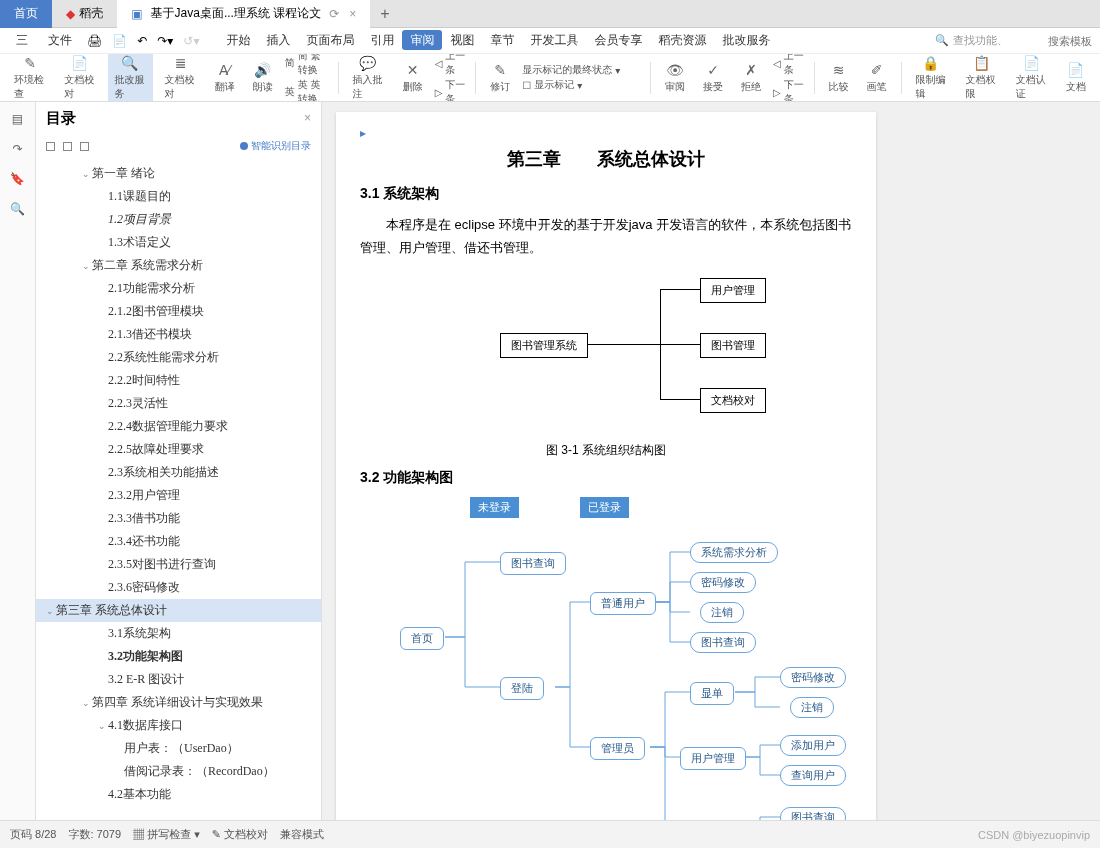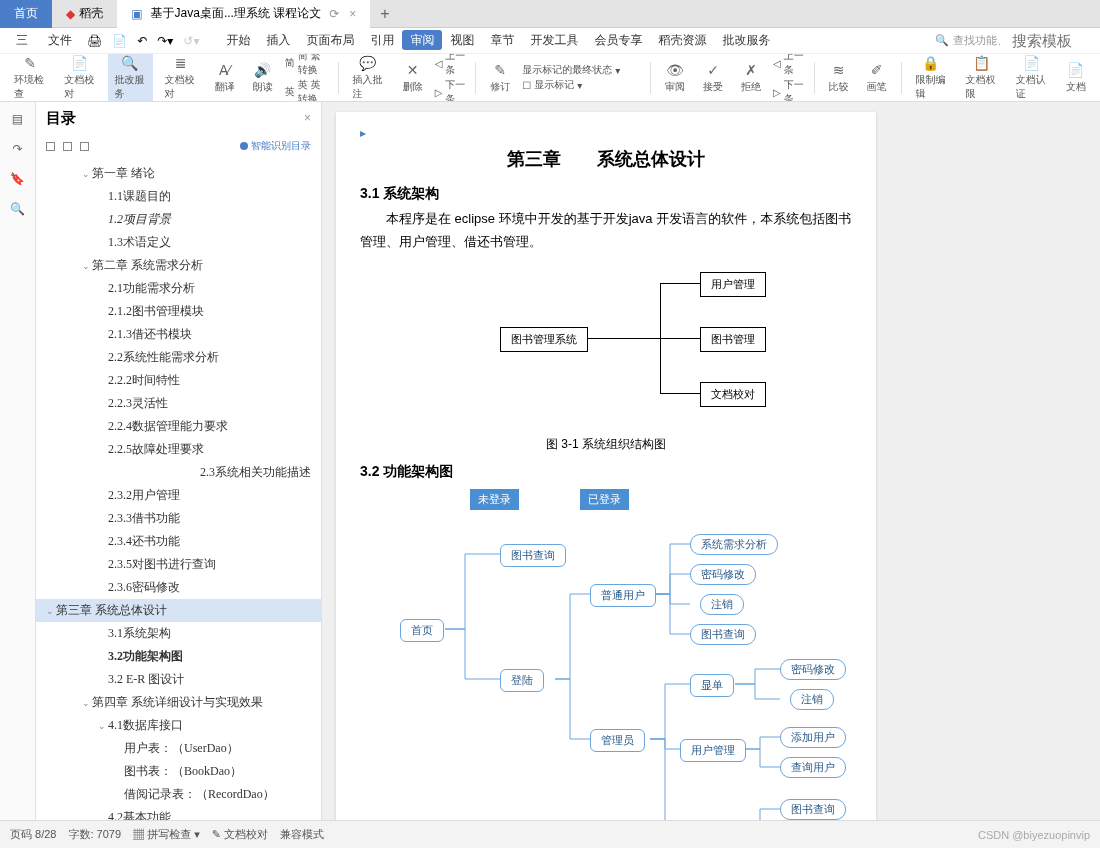--- a/index.html
+++ b/index.html
@@ -7,21 +7,21 @@
 .tab-bar { height: 28px; background: #e4e4e4; display: flex; align-items: center; border-bottom: 1px solid #ccc; }
 .tab { padding: 4px 14px; height: 28px; display: flex; align-items: center; gap: 4px; font-size: 12px; }
 .tab.home { background: #4a7ec8; color: #fff; }
 .tab.active { background: #fff; }
 .tab-close { margin-left: 6px; color: #999; cursor: pointer; }
 .newtab { padding: 0 10px; color: #666; font-size: 16px; cursor: pointer; }
 .menu-bar { height: 26px; background: #fff; display: flex; align-items: center; padding: 0 8px; gap: 4px; border-bottom: 1px solid #eee; }
 .menu-item { padding: 3px 8px; font-size: 12px; color: #333; cursor: pointer; border-radius: 3px; }
 .menu-item.active { background: #4a7ec8; color: #fff; }
 .search-box { margin-left: auto; display: flex; align-items: center; gap: 4px; color: #999; font-size: 11px; }
-.search-input { border: none; outline: none; font-size: 15px; width: 80px; }
+.search-input { border: none; outline: none; font-size: 11px; width: 80px; text-align: right; }
 .toolbar { height: 48px; background: #fff; display: flex; align-items: center; padding: 0 8px; gap: 6px; border-bottom: 1px solid #ddd; flex-wrap: nowrap; overflow: hidden; }
 .tool-btn { display: flex; flex-direction: column; align-items: center; justify-content: center; padding: 2px 6px; font-size: 10px; color: #555; cursor: pointer; gap: 1px; min-width: 32px; }
 .tool-btn.sel { background: #d6e4f5; }
 .tool-icon { width: 18px; height: 18px; display: flex; align-items: center; justify-content: center; font-size: 14px; color: #666; }
 .sep { width: 1px; height: 32px; background: #e0e0e0; margin: 0 2px; }
 .tool-stack { display: flex; flex-direction: column; font-size: 10px; color: #555; gap: 1px; }
 .tool-stack div { display: flex; align-items: center; gap: 3px; cursor: pointer; }
 .main { display: flex; height: 718px; }
 .left-rail { width: 36px; background: #fafafa; border-right: 1px solid #e0e0e0; display: flex; flex-direction: column; align-items: center; padding-top: 8px; gap: 12px; }
 .rail-icon { width: 18px; height: 18px; color: #666; cursor: pointer; display: flex; align-items: center; justify-content: center; }
@@ -33,21 +33,21 @@
 .outline-toolbar .rt { margin-left: auto; color: #4a7ec8; display: flex; align-items: center; gap: 3px; }
 .dot-blue { width: 8px; height: 8px; background: #4a7ec8; border-radius: 50%; }
 .outline-tree { flex: 1; overflow-y: auto; padding: 4px 0; font-size: 12px; color: #333; }
 .tree-item { padding: 3px 10px 3px 10px; cursor: pointer; white-space: nowrap; overflow: hidden; text-overflow: ellipsis; font-family: SimSun, serif; }
 .tree-item.sel { background: #d6e4f5; }
 .caret { display: inline-block; width: 10px; color: #888; font-size: 9px; }
 .doc-area { flex: 1; background: #f0f0f0; overflow: auto; padding: 10px 0 0 14px; }
 .page { width: 540px; background: #fff; box-shadow: 0 1px 3px rgba(0,0,0,.15); padding: 14px 24px 20px 24px; font-family: SimSun, serif; color: #000; min-height: 700px; }
 .page-icon { color: #4a7ec8; font-size: 12px; }
 .chapter-title { text-align: center; font-size: 18px; font-weight: bold; margin: 6px 0 14px 0; }
-.sec-title { font-size: 14px; font-weight: bold; margin: 4px 0; }
+.sec-title { font-size: 14px; font-weight: bold; margin: 10px 0; }
 .para { font-size: 13px; line-height: 1.8; text-indent: 2em; margin-bottom: 8px; }
 .org-chart { margin: 18px 0 4px 140px; position: relative; height: 160px; }
 .oc-box { position: absolute; border: 1px solid #000; padding: 4px 10px; font-size: 11px; background: #fff; text-align: center; }
 .oc-line { position: absolute; background: #000; }
 .caption { text-align: center; font-size: 12px; margin: 2px 0 10px 0; }
 .flow-area { position: relative; margin-top: 8px; height: 430px; font-size: 11px; }
 .flow-badge { position: absolute; background: #4a8fd4; color: #fff; padding: 3px 8px; font-size: 11px; }
 .flow-box { position: absolute; border: 1px solid #6aa5de; border-radius: 6px; padding: 3px 10px; background: #fff; color: #2a5a8a; text-align: center; }
 .flow-pill { position: absolute; border: 1px solid #6aa5de; border-radius: 10px; padding: 2px 10px; background: #fff; color: #2a5a8a; text-align: center; }
 svg.lines { position: absolute; left: 0; top: 0; pointer-events: none; }
@@ -222,34 +222,33 @@
         <div class="tree-item" style="padding-left: 62px;"><span class="caret"></span>1.3术语定义</div>
         <div class="tree-item" style="padding-left: 46px;"><span class="caret">⌄</span>第二章 系统需求分析</div>
         <div class="tree-item" style="padding-left: 62px;"><span class="caret"></span>2.1功能需求分析</div>
         <div class="tree-item" style="padding-left: 62px;"><span class="caret"></span>2.1.2图书管理模块</div>
         <div class="tree-item" style="padding-left: 62px;"><span class="caret"></span>2.1.3借还书模块</div>
         <div class="tree-item" style="padding-left: 62px;"><span class="caret"></span>2.2系统性能需求分析</div>
         <div class="tree-item" style="padding-left: 62px;"><span class="caret"></span>2.2.2时间特性</div>
         <div class="tree-item" style="padding-left: 62px;"><span class="caret"></span>2.2.3灵活性</div>
         <div class="tree-item" style="padding-left: 62px;"><span class="caret"></span>2.2.4数据管理能力要求</div>
         <div class="tree-item" style="padding-left: 62px;"><span class="caret"></span>2.2.5故障处理要求</div>
-        <div class="tree-item" style="padding-left: 62px; text-align: right;"><span class="caret"></span>2.3系统相关功能描述</div>
+        <div class="tree-item" style="padding-left: 62px;"><span class="caret"></span>2.3系统相关功能描述</div>
         <div class="tree-item" style="padding-left: 62px;"><span class="caret"></span>2.3.2用户管理</div>
         <div class="tree-item" style="padding-left: 62px;"><span class="caret"></span>2.3.3借书功能</div>
         <div class="tree-item" style="padding-left: 62px;"><span class="caret"></span>2.3.4还书功能</div>
         <div class="tree-item" style="padding-left: 62px;"><span class="caret"></span>2.3.5对图书进行查询</div>
         <div class="tree-item" style="padding-left: 62px;"><span class="caret"></span>2.3.6密码修改</div>
         <div class="tree-item sel" style=""><span class="caret">⌄</span>第三章 系统总体设计</div>
         <div class="tree-item" style="padding-left: 62px;"><span class="caret"></span>3.1系统架构</div>
         <div class="tree-item" style="padding-left: 62px; font-weight: bold;"><span class="caret"></span>3.2功能架构图</div>
         <div class="tree-item" style="padding-left: 62px;"><span class="caret"></span>3.2 E-R 图设计</div>
         <div class="tree-item" style="padding-left: 46px;"><span class="caret">⌄</span>第四章 系统详细设计与实现效果</div>
         <div class="tree-item" style="padding-left: 62px;"><span class="caret">⌄</span>4.1数据库接口</div>
         <div class="tree-item" style="padding-left: 78px;"><span class="caret"></span>用户表：（UserDao）</div>
-        <div class="tree-item" style="padding-left: 78px;"><span class="caret"></span>图书表：（BookDao）</div>
         <div class="tree-item" style="padding-left: 78px;"><span class="caret"></span>借阅记录表：（RecordDao）</div>
         <div class="tree-item" style="padding-left: 62px;"><span class="caret"></span>4.2基本功能</div>
       </div>
   </div>
 
   <div class="doc-area">
     <div class="page">
       <span class="page-icon">▸</span>
       <div class="chapter-title">第三章　　系统总体设计</div>
       <div class="sec-title">3.1 系统架构</div>

